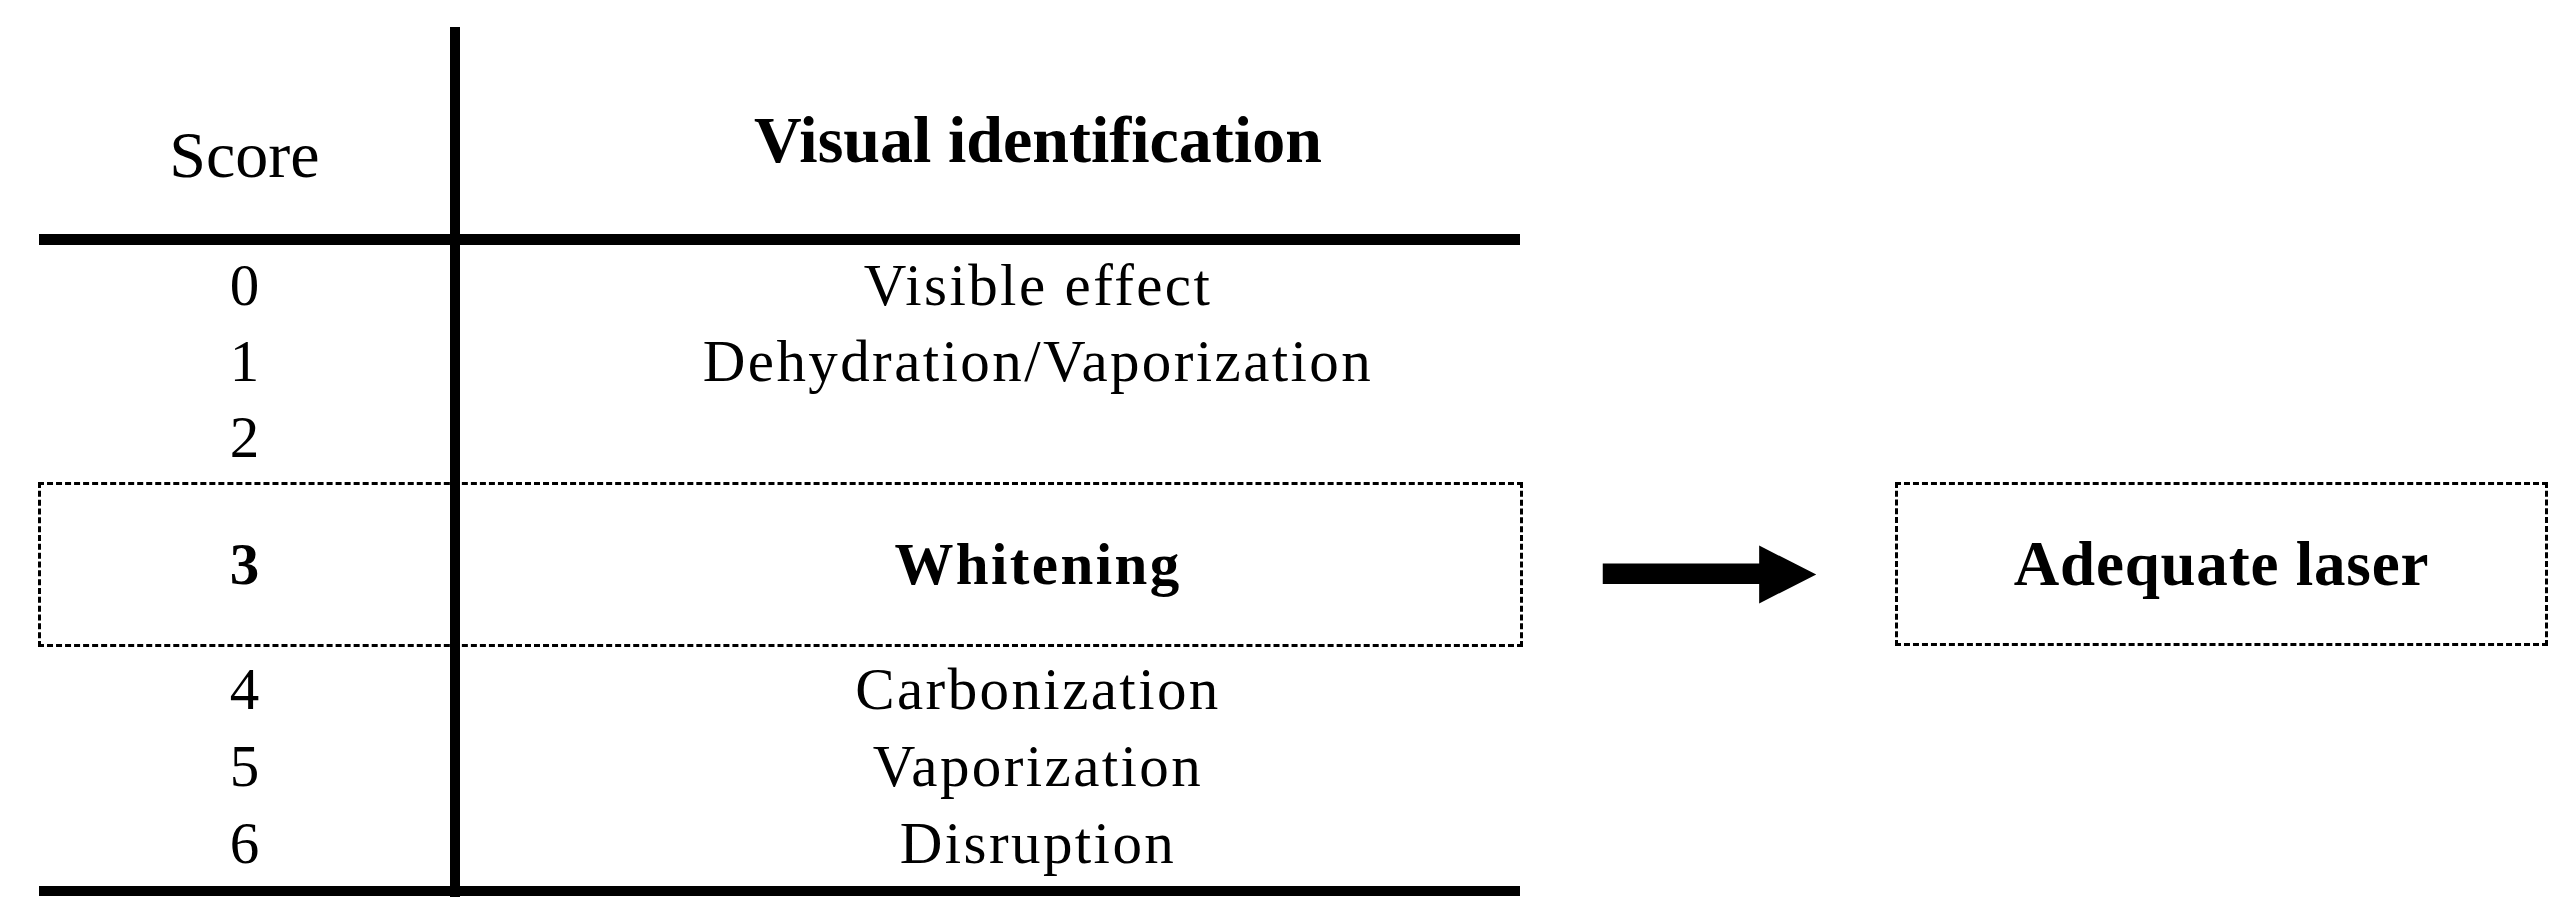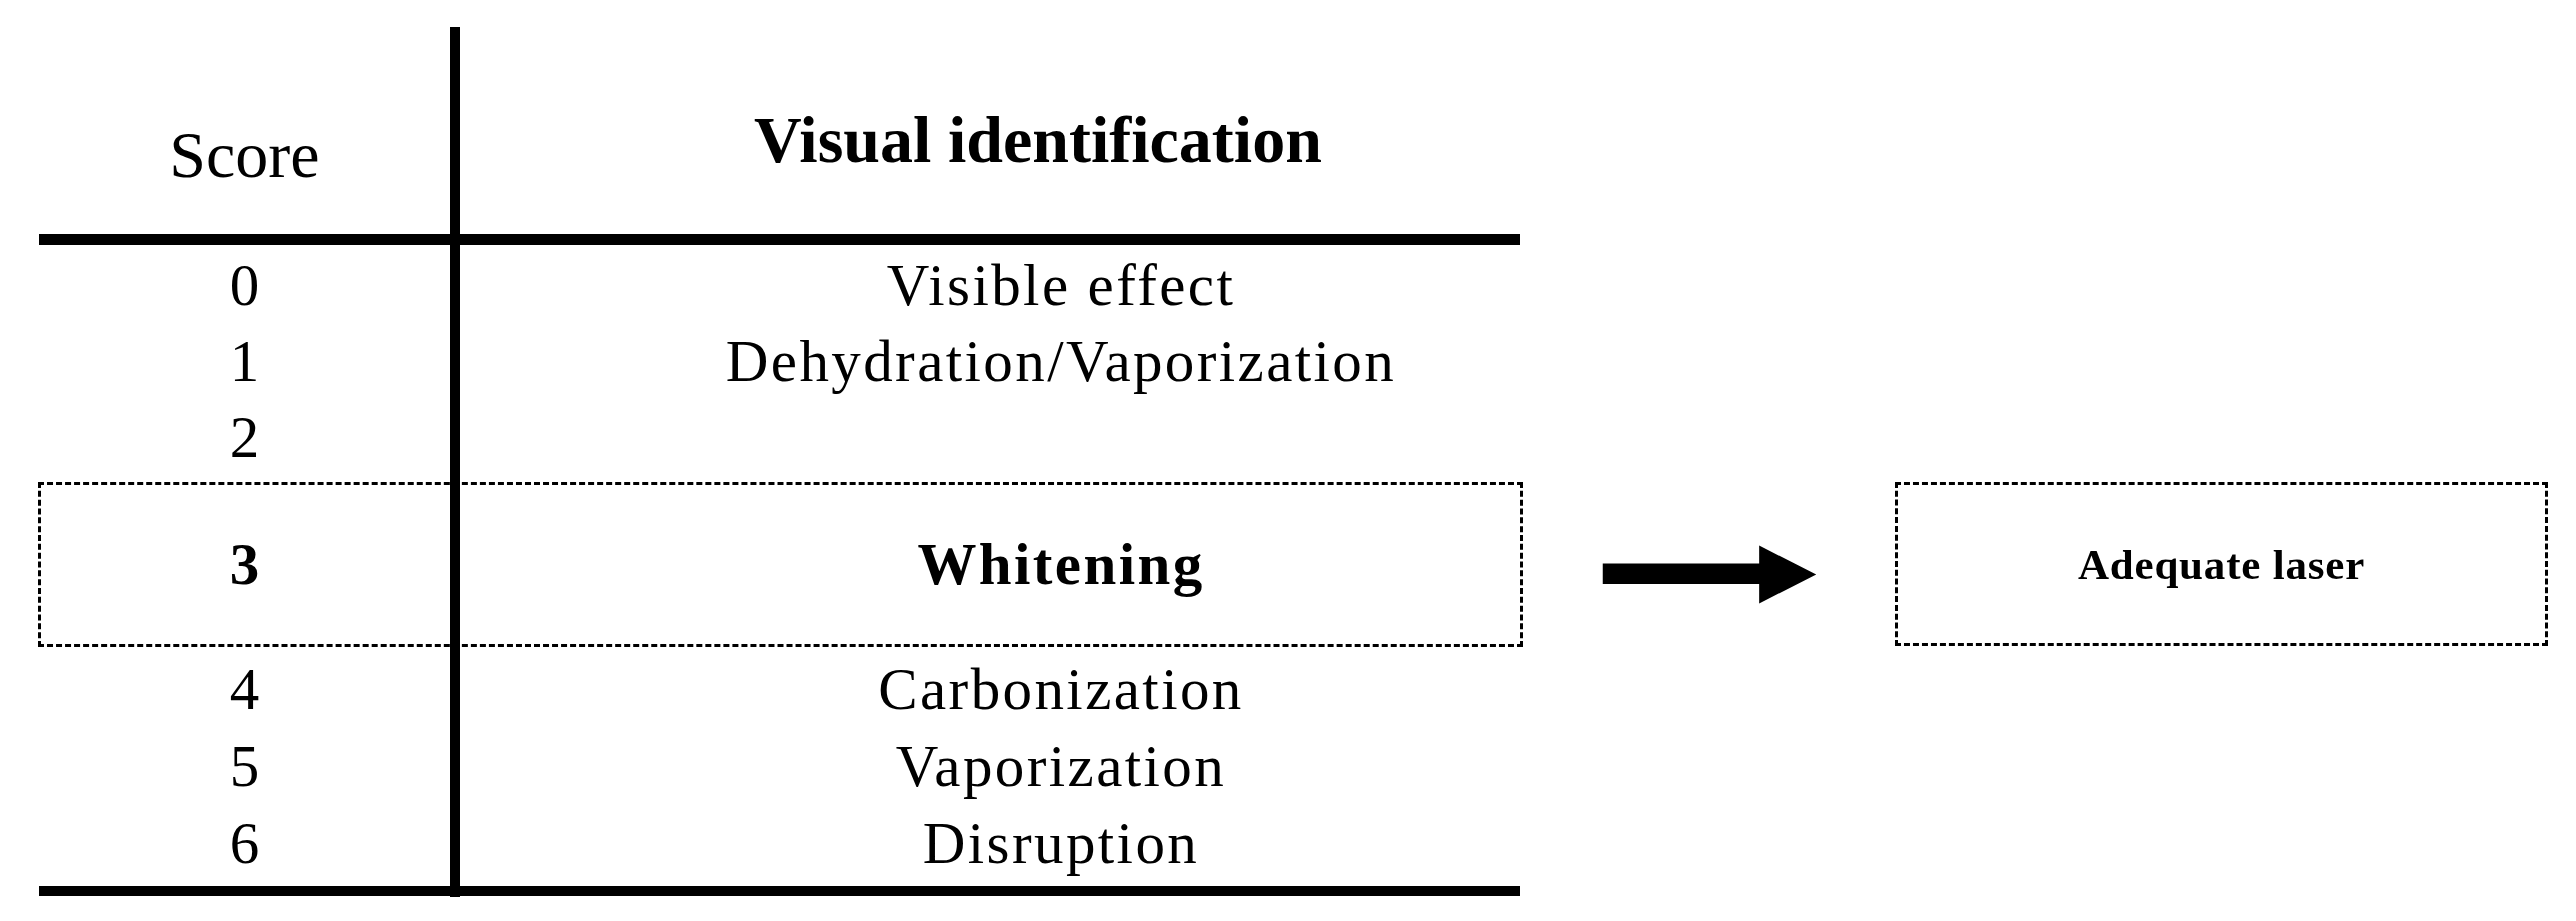--- a/index.html
+++ b/index.html
@@ -45,21 +45,21 @@
     text-align: center;
     white-space: nowrap;
   }
   .score-col { left: 39px; width: 411px; }
   .label-col { left: 460px; width: 1060px; padding-left: 48px; }
 
   .hdr { font-size: 66px; }
   .hdr-visual { font-weight: bold; }
 
   .rowtxt { font-size: 59px; }
-  .label-col.rowtxt { letter-spacing: 2.4px; margin-left: 23px; }
+  .label-col.rowtxt { letter-spacing: 2.4px; }
   .bold { font-weight: bold; }
 
   
   .highlight-box {
     position: absolute;
     left: 38px; top: 482px;
     width: 1485px; height: 165px;
     border: 3.9px dashed #000;
     box-sizing: border-box;
     background: transparent;
@@ -76,21 +76,21 @@
   .endpoint-box {
     position: absolute;
     left: 1895px; top: 482px;
     width: 653px; height: 164px;
     border: 3.9px dashed #000;
     box-sizing: border-box;
     display: flex;
     align-items: center;
     justify-content: center;
     text-align: center;
-    font-size: 43px;
+    font-size: 63px;
     font-weight: bold;
     line-height: 75px;
     letter-spacing: 0.8px;
     white-space: nowrap;
   }
 </style>
 </head>
 <body>
 
 <div class="figure">

